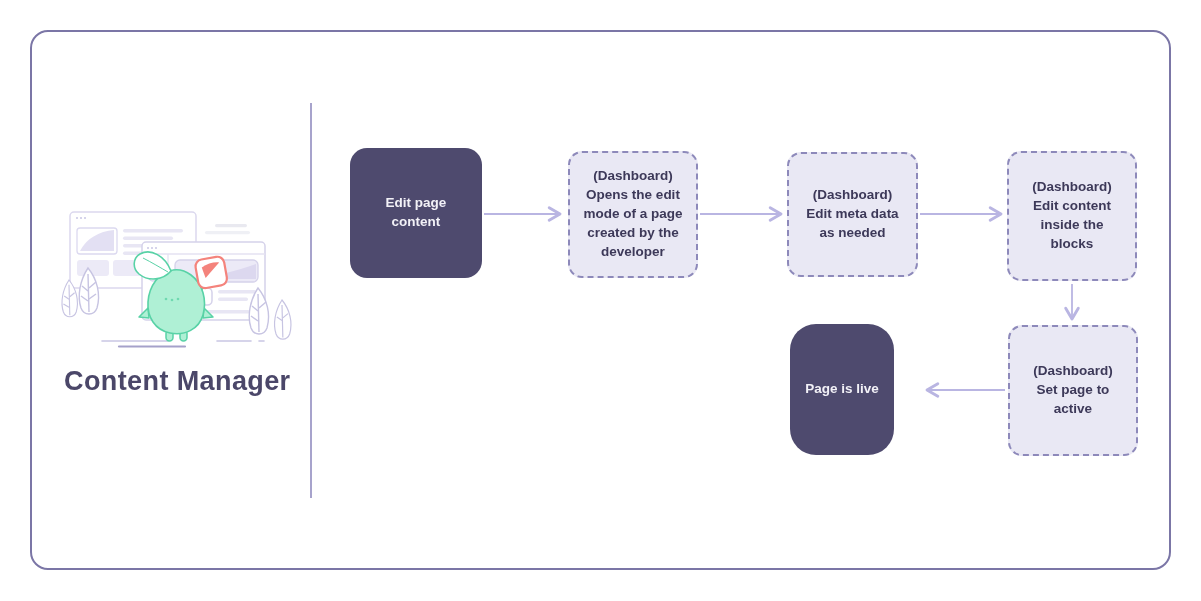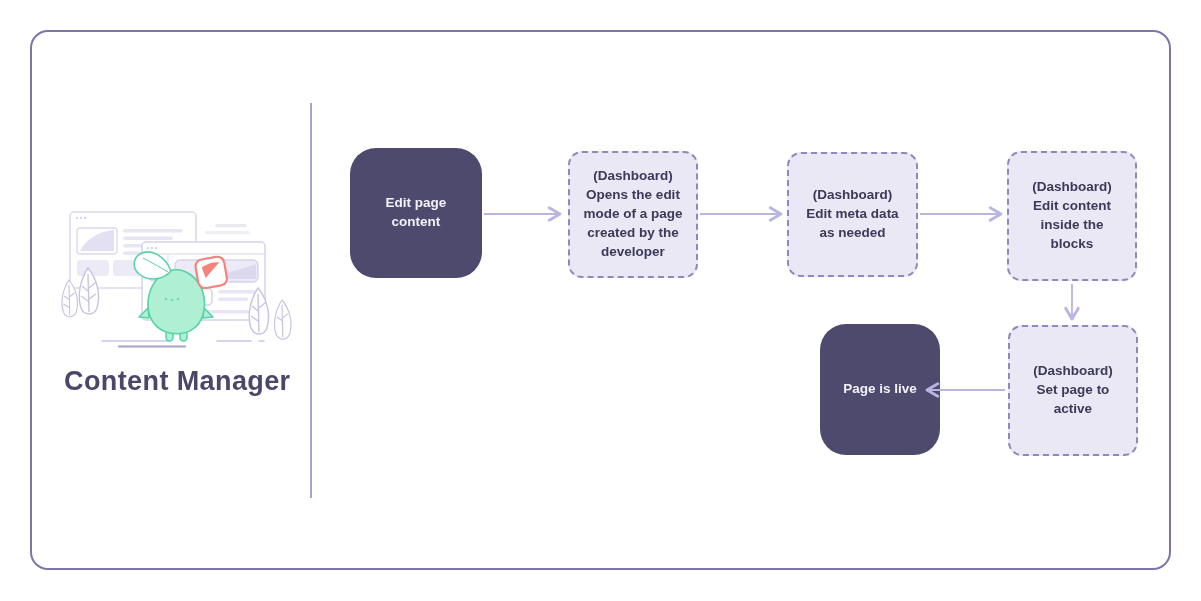--- a/index.html
+++ b/index.html
@@ -172,21 +172,21 @@
   </g>
 
   <g transform="rotate(-10 156 74)">
     <rect x="142" y="58" width="29" height="29" rx="7" fill="#ffffff" stroke="#f4837c" stroke-width="2.2"></rect>
     <path d="M148,66 C154,63 161,62.5 166,64 L150,77 Z" fill="#f4837c"></path>
   </g>
 </svg>
 
 <div class="page-title">Content Manager</div>
 
-<div class="node solid" style="left:350px;  top:148px; width:132px; height:130px;">
+<div class="node solid" style="left:350px;  top:148px; width:132px; height:130px;border-radius:17px;">
   <span>Edit page
 content</span>
 </div>
 <div class="node dashed" style="left:568px;  top:151px; width:130px; height:127px;">
   <span>(Dashboard)
 Opens the edit
 mode of a page
 created by the
 developer</span>
 </div>
@@ -199,21 +199,21 @@
   <span>(Dashboard)
 Edit content
 inside the
 blocks</span>
 </div>
 <div class="node dashed" style="left:1008px; top:325px; width:130px; height:131px;">
   <span>(Dashboard)
 Set page to
 active</span>
 </div>
-<div class="node solid" style="left:790px;  top:324px; width:120px; height:131px;margin-left:30px;">
+<div class="node solid" style="left:790px;  top:324px; width:104px; height:131px;">
   <span>Page is live</span>
 </div>
 
 <svg class="arrow-layer" viewBox="0 0 1201 601">
   <defs>
     <marker id="arrowhead" markerWidth="12" markerHeight="12" refX="7.5" refY="5" orient="auto">
       <path d="M1.5,1.5 L7.5,5 L1.5,8.5" fill="none" stroke="#b9b5e2" stroke-width="1.6" stroke-linecap="round" stroke-linejoin="round"></path>
     </marker>
   </defs>
   <line x1="484" y1="214" x2="560" y2="214" stroke="#b9b5e2" stroke-width="1.8" marker-end="url(#arrowhead)"></line>

